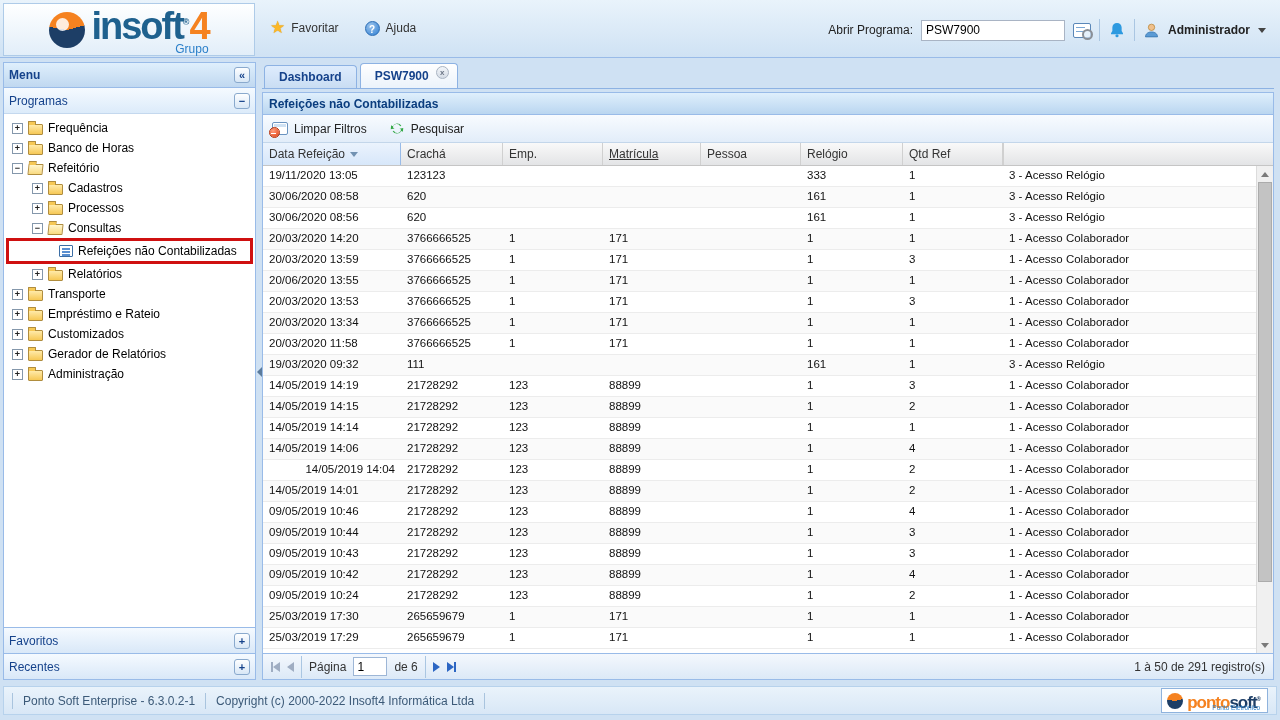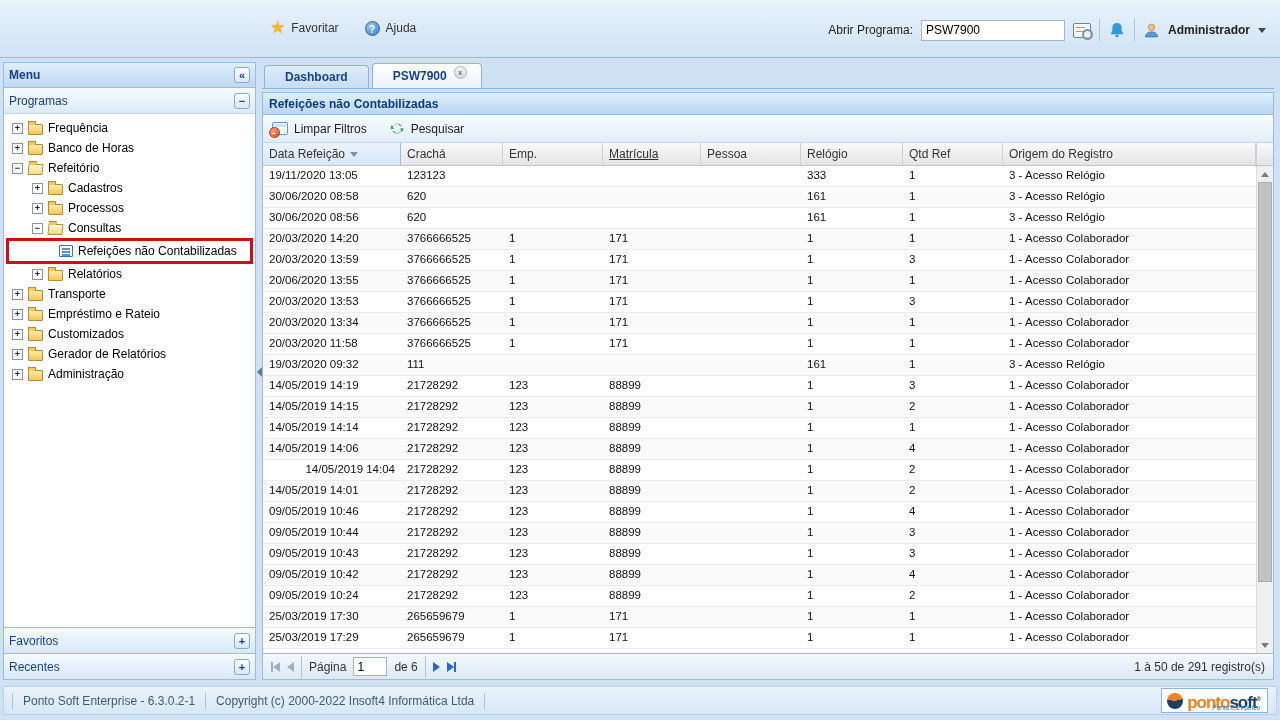--- a/index.html
+++ b/index.html
@@ -154,21 +154,21 @@
     border-top:5px solid transparent; border-bottom:5px solid transparent; border-right:5px solid #5b7b9c;
   }
 
   
   .main { position:absolute; left:262px; top:62px; right:6px; bottom:40px; display:flex; flex-direction:column; }
   .tab-strip {
     height:27px; flex:0 0 auto; display:flex; align-items:flex-end; gap:3px; padding-left:2px;
     border-bottom:1px solid #8db2e3;
   }
   .tab {
-    height:23px; padding:0 20px; display:flex; align-items:center; gap:7px;
+    height:23px; padding:0 14px; display:flex; align-items:center; gap:7px;
     border:1px solid #8db2e3; border-bottom:none; border-radius:4px 4px 0 0;
     background:linear-gradient(#deecfd,#c9ddf3);
     color:#15428b; font-weight:bold; cursor:pointer;
   }
   .tab.active { height:25px; background:linear-gradient(#ffffff,#ebf3fb); }
   .tab-close {
     width:13px; height:13px; border-radius:50%; border:1px solid #a9b4c2;
     background:linear-gradient(#f2f5f9,#d5dce6); color:#6c7686;
     font-size:8px; line-height:11px; text-align:center; font-weight:bold;
     margin-top:-8px; margin-right:-6px; cursor:pointer;
@@ -262,20 +262,27 @@
   }
   .fl-text { font-size:17px; font-weight:bold; letter-spacing:-1px; line-height:16px; }
   .fl-text .a { color:#f58220; }
   .fl-text .b { color:#1d3e66; }
   .fl-sub { position:absolute; right:7px; bottom:1px; font-size:6.5px; color:#2a7fc9; }
 </style>
 </head>
 <body>
 
 <div class="top-header">
+  <div class="logo-box">
+    <span class="logo-orb"></span>
+    <span class="logo-textwrap">
+      <span class="logo-main"><span>in</span><span>soft</span><sup>®</sup><span class="four">4</span></span>
+      <span class="logo-sub">Grupo</span>
+    </span>
+  </div>
 
   <div class="quick-actions">
     <span class="qa-item">
       <span class="star-ic">★</span>
       <span>Favoritar</span>
     </span>
     <span class="qa-item">
       <span class="help-ic">?</span>
       <span>Ajuda</span>
     </span>
@@ -444,23 +451,20 @@
           </div>
           <div class="col" style="width: 100px; flex: 0 0 auto;">
             <span>Pessoa</span>
           </div>
           <div class="col" style="width: 102px; flex: 0 0 auto;">
             <span>Relógio</span>
           </div>
           <div class="col" style="width: 100px; flex: 0 0 auto;">
             <span>Qtd Ref</span>
           </div>
-          <div class="col" style="flex: 1 1 0%;">
-            <span>Origem do Registro</span>
-          </div>
           <div class="hdr-stub"></div>
         </div>
 
       <div class="grid-viewport">
         <div class="rows-col">
             <div class="grid-row">
               <div class="cell" style="width: 138px; flex: 0 0 auto;">19/11/2020 13:05</div>
               <div class="cell" style="width: 102px; flex: 0 0 auto;">123123</div>
               <div class="cell" style="width: 100px; flex: 0 0 auto;"></div>
               <div class="cell" style="width: 98px; flex: 0 0 auto;"></div>

